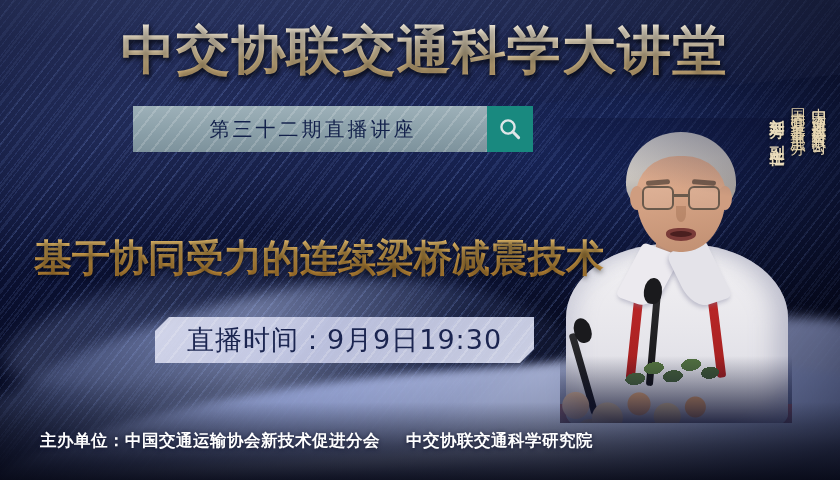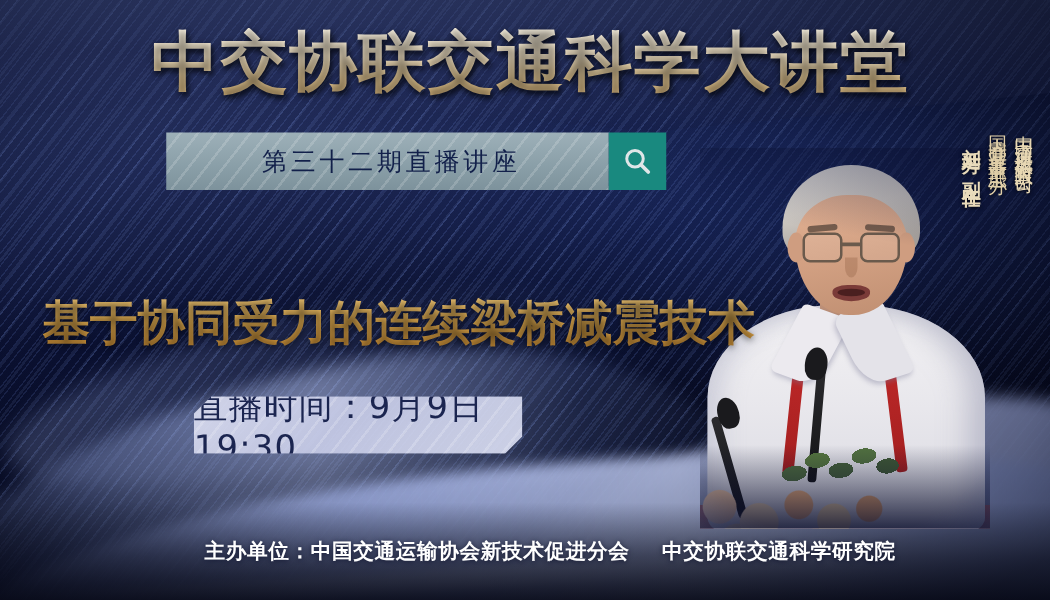--- a/index.html
+++ b/index.html
@@ -288,21 +288,21 @@
     -webkit-text-fill-color:transparent;
     text-shadow:0 2px 5px rgba(0,0,0,.5);
     z-index:6;
     white-space:nowrap;
     margin-top:28px;
   }
 
   
   .time-badge{
     position:absolute; left:155px; top:317px;
-    width:263px; height:46px;
+    width:379px; height:46px;
     display:flex;align-items:center;justify-content:center;
     clip-path:polygon(14px 0,100% 0,100% calc(100% - 14px),calc(100% - 14px) 100%,0 100%,0 14px);
     background:
       repeating-linear-gradient(-52deg, rgba(255,255,255,.18) 0 2px, rgba(255,255,255,0) 2px 12px),
       linear-gradient(135deg,rgba(226,228,245,.88) 0%,rgba(205,209,236,.85) 45%,rgba(222,226,246,.9) 100%);
     box-shadow:0 0 24px rgba(170,185,245,.45);
     z-index:6;
   }
   .time-badge-text{
     font-size:27px; letter-spacing:1px;
@@ -328,21 +328,21 @@
   .v-col.company{ font-size:15px; color:#e8d8b4; }
   .v-col.dept{ font-size:15px; color:#e0cfa8; }
   .v-col.person{
     font-size:15px; color:#e9dbbb; font-weight:700;
     margin-top:10px;
   }
 
   
   .footer{
     position:absolute; left:0; right:0; bottom:28px;
-    text-align:center;
+    text-align:left;
     color:#ffffff;
     font-family:"DejaVu Sans","Liberation Sans",sans-serif;
     font-size:16.5px; font-weight:700; letter-spacing:.5px;
     text-shadow:0 1px 4px rgba(10,14,40,.8);
     z-index:7;
     padding-left:40px;
   }
   .footer .gap{display:inline-block;width:26px;}
 </style>
 </head>

